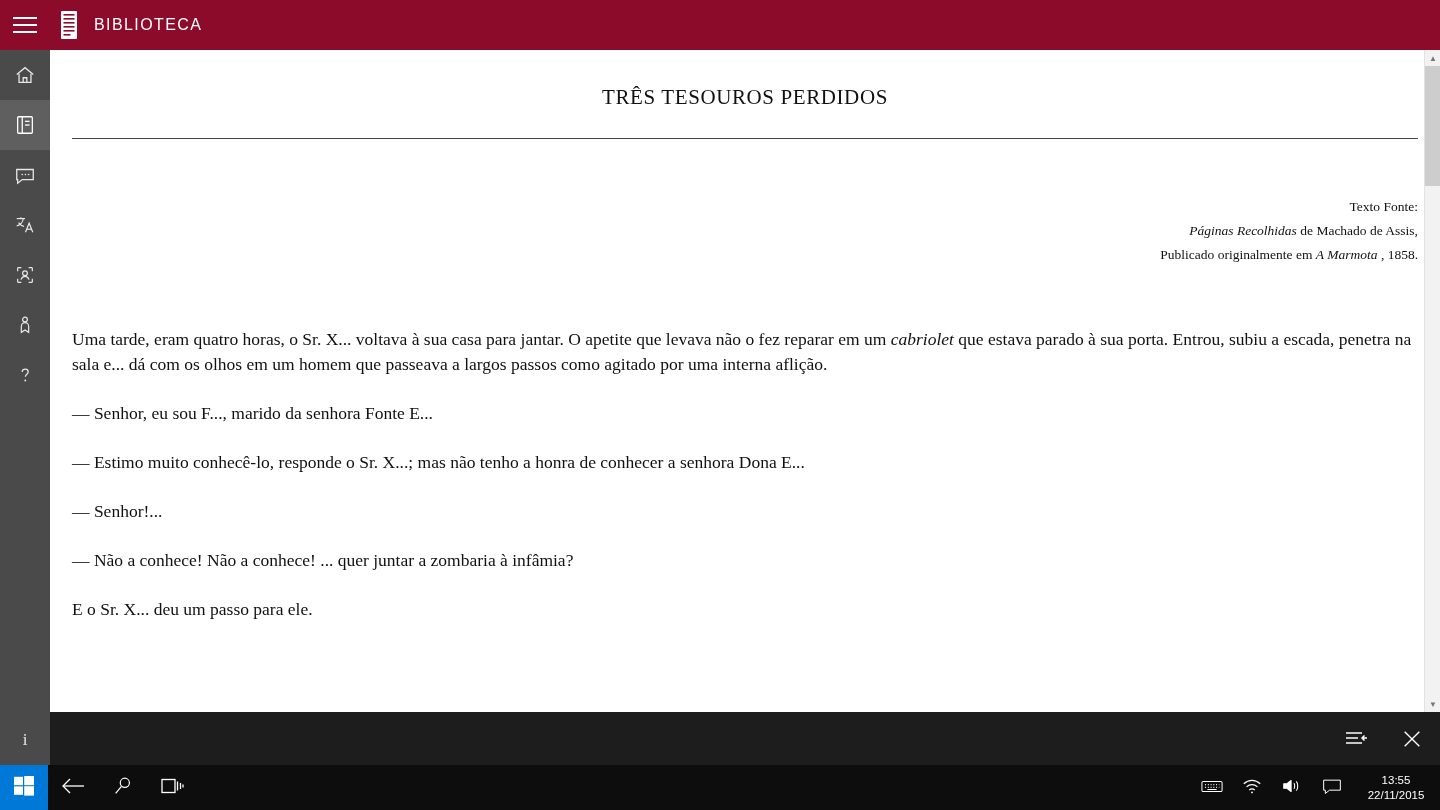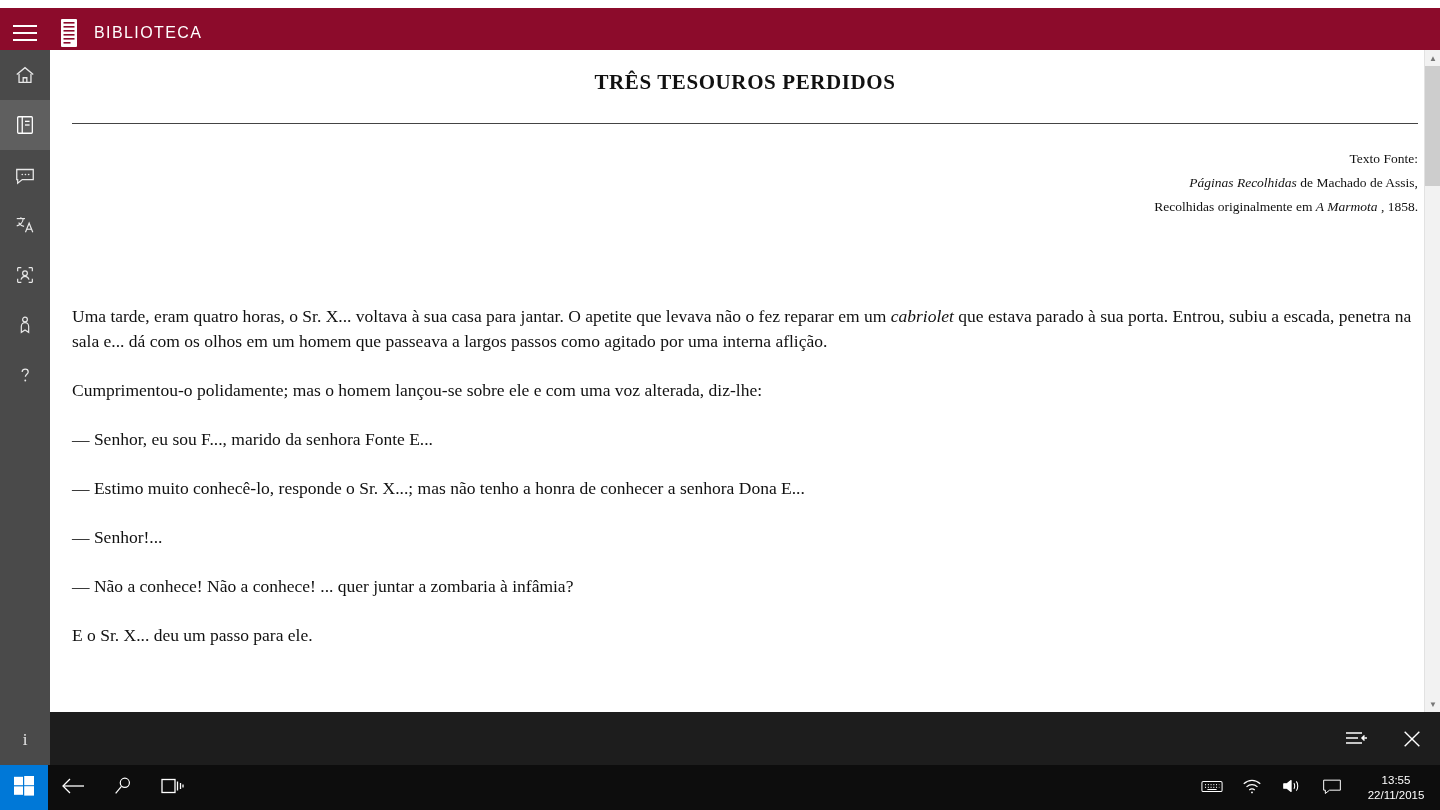--- a/index.html
+++ b/index.html
@@ -6,21 +6,21 @@
   html, body {
     width: 1440px; height: 810px;
     overflow: hidden;
     background: #ffffff;
     font-family: "Liberation Sans", sans-serif;
   }
   #app { position: relative; width: 1440px; height: 810px; background: #ffffff; }
 
   
   .topbar {
-    position: absolute; top: 8px; left: 0; width: 1440px; height: 50px;
+    position: absolute; top: 0; left: 0; width: 1440px; height: 50px;
     background: #8c0b2b;
     display: flex; align-items: center;
   }
   .hamburger {
     width: 50px; height: 50px;
     display: flex; flex-direction: column; justify-content: center; align-items: center;
     gap: 5px; cursor: pointer;
   }
   .hamburger span { display: block; width: 24px; height: 2px; background: #ffffff; }
   .brand-logo {
@@ -61,37 +61,37 @@
   }
   .page {
     padding: 20px 22px 0 22px;
     font-family: "Liberation Serif", serif;
     color: #1a1a1a;
   }
   .doc-title {
     text-align: center;
     font-size: 21px;
     letter-spacing: 0.6px;
-    font-weight: 700;
+    font-weight: 400;
     color: #111;
-    margin-top: 0;
+    margin-top: 15px;
   }
   .title-rule {
     margin: 28px 0 0 0;
     height: 0; border: 0; border-top: 1.5px solid #444;
   }
   .source-block {
-    margin-top: 23px;
+    margin-top: 56px;
     text-align: right;
     font-size: 13.5px;
     line-height: 24px;
     color: #111;
   }
   .source-block em { }
-  .body-text { margin-top: 85px; }
+  .body-text { margin-top: 60px; }
   .body-text p {
     font-size: 17.5px;
     line-height: 25px;
     margin-bottom: 24px;
     text-align: left;
     color: #111;
   }
   .body-text p em { font-style: italic; }
 
   
@@ -258,27 +258,26 @@
     <div class="page">
       <div class="doc-title">TRÊS TESOUROS PERDIDOS</div>
       <hr class="title-rule">
 
       <div class="source-block">
         <div>Texto Fonte:</div>
         <div>
           <em>Páginas Recolhidas</em><span> de Machado de Assis,</span>
         </div>
         <div>
-          <span>Recolhidas originalmente em </span><em>A Marmota</em><span> , 1858.</span>
+          <span>Publicado originalmente em </span><em>A Marmota</em><span> , 1858.</span>
         </div>
       </div>
 
       <div class="body-text" id="body-text">
           <p><span>Uma tarde, eram quatro horas, o Sr. X... voltava à sua casa para jantar. O apetite que levava não o fez reparar em um </span><em>cabriolet</em><span> que estava parado à sua porta. Entrou, subiu a escada, penetra na sala e... dá com os olhos em um homem que passeava a largos passos como agitado por uma interna aflição.</span></p>
-          <p><span>Cumprimentou-o polidamente; mas o homem lançou-se sobre ele e com uma voz alterada, diz-lhe:</span></p>
           <p><span>— Senhor, eu sou F..., marido da senhora Fonte E...</span></p>
           <p><span>— Estimo muito conhecê-lo, responde o Sr. X...; mas não tenho a honra de conhecer a senhora Dona E...</span></p>
           <p><span>— Senhor!...</span></p>
           <p><span>— Não a conhece! Não a conhece! ... quer juntar a zombaria à infâmia?</span></p>
           <p><span>E o Sr. X... deu um passo para ele.</span></p>
         </div>
     </div>
   </div>
 
   <div class="scroll-track">

